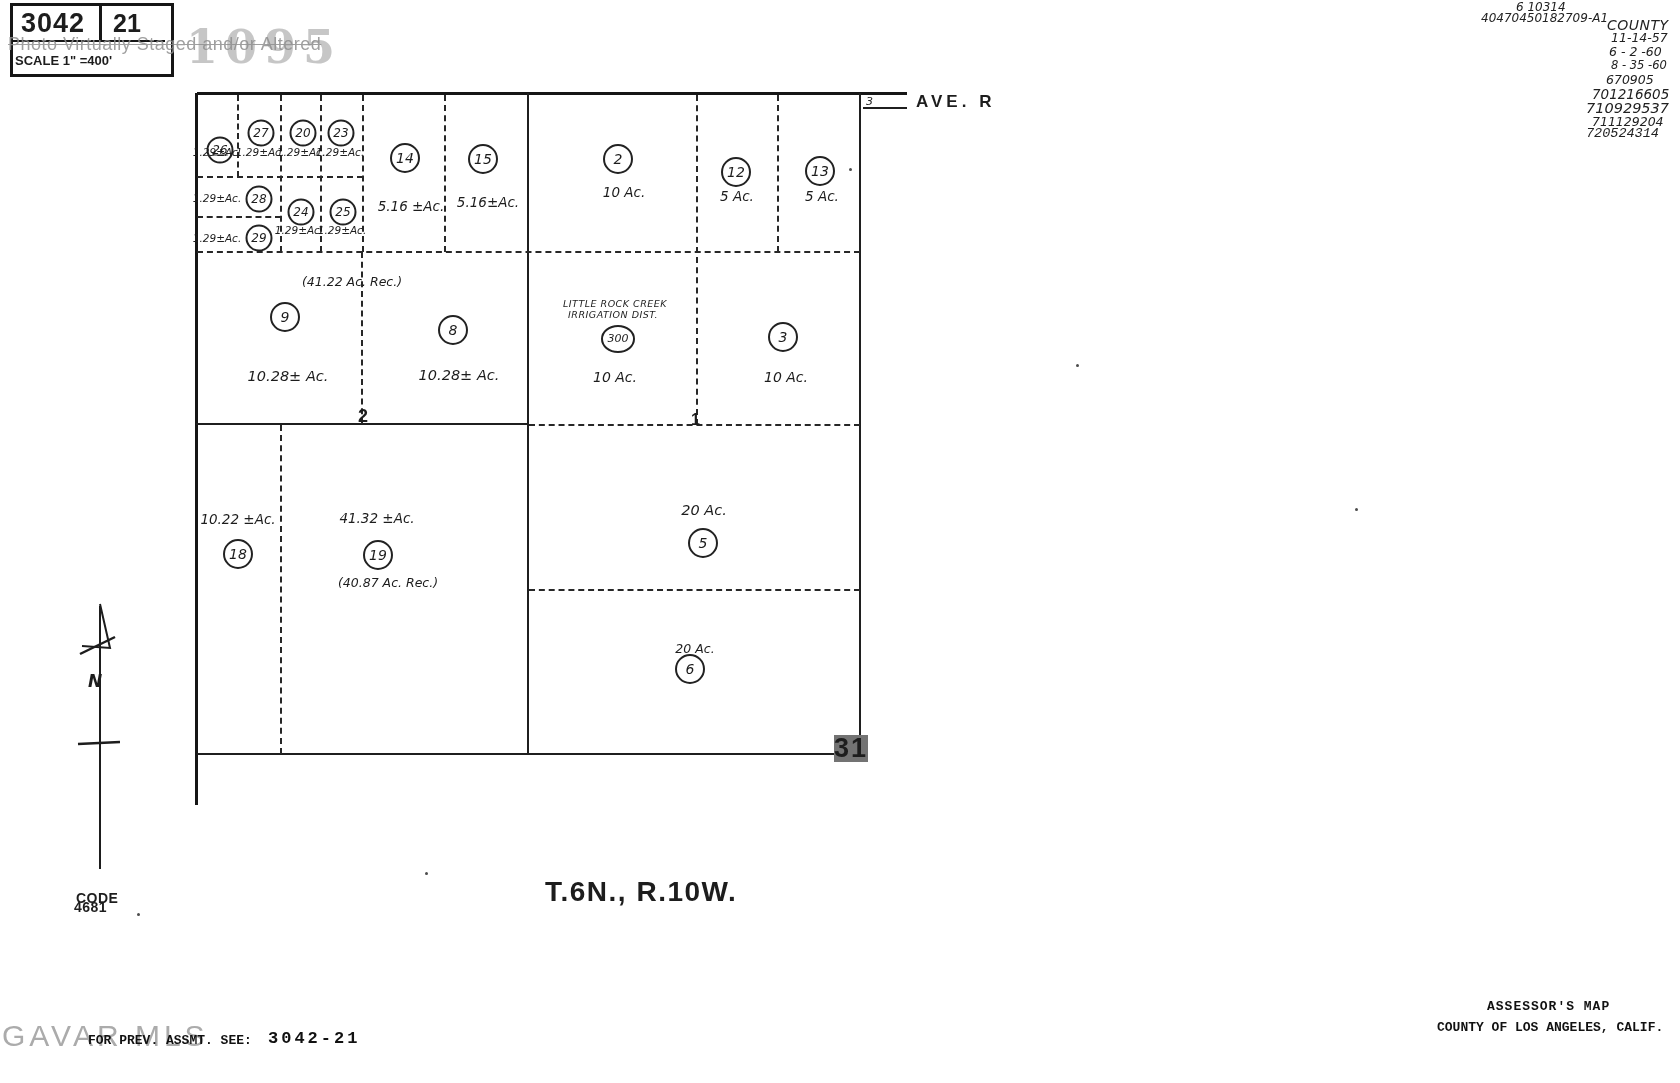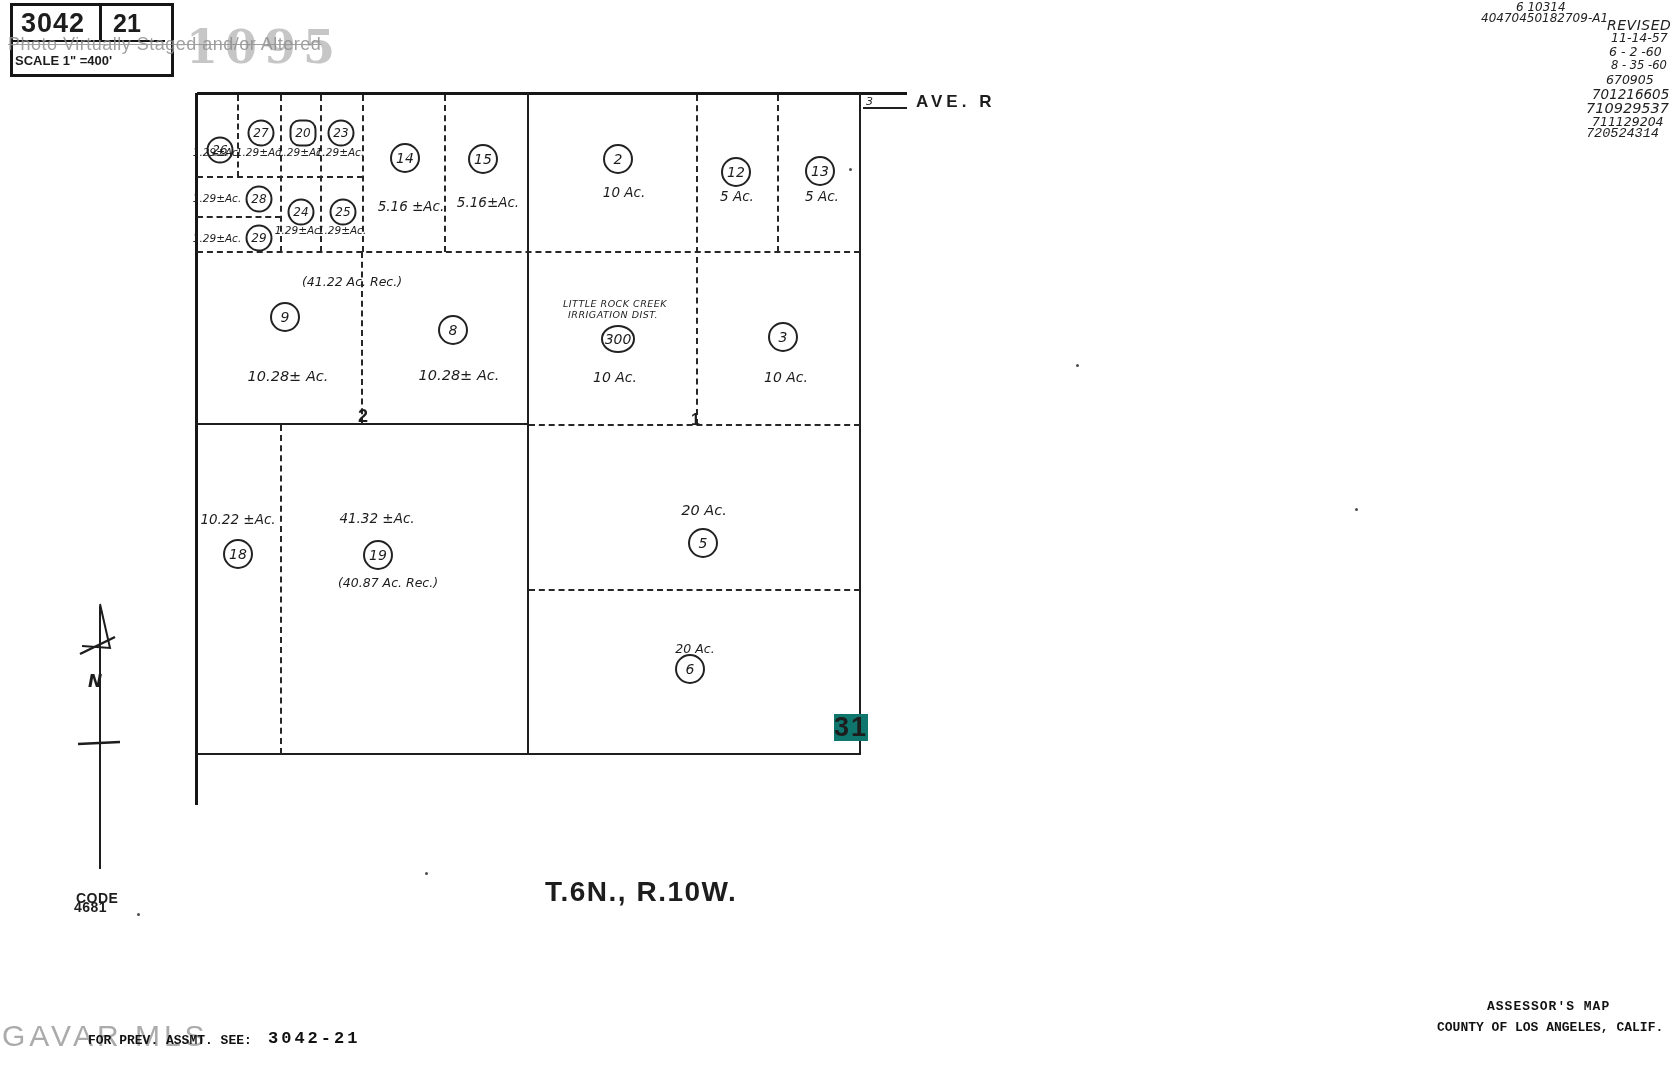--- a/index.html
+++ b/index.html
@@ -11,21 +11,21 @@
   .hl3{position:absolute;border-top:3px solid #161616;}
   .vl{position:absolute;border-left:2px solid #1f1f1f;}
   .vl3{position:absolute;border-left:3px solid #161616;}
   .dh{position:absolute;border-top:2px dashed #272727;}
   .dv{position:absolute;border-left:2px dashed #272727;}
   
   .pc{position:absolute;border:2px solid #222;border-radius:50%;width:26px;height:26px;
       line-height:26px;text-align:center;font-size:14px;font-style:italic;
       font-family:"DejaVu Sans", sans-serif;transform:translate(-50%,-50%);background:transparent;}
   .pc.sm{width:23px;height:23px;line-height:23px;font-size:12px;}
-  .pc.big{width:30px;height:24px;line-height:24px;border-radius:50%;font-size:14px;}
+  .pc.big{width:30px;height:24px;line-height:24px;border-radius:50%;font-size:11px;}
   
   .ac{position:absolute;font-style:italic;font-family:"DejaVu Sans", sans-serif;
       font-size:13.5px;white-space:nowrap;transform:translate(-50%,-50%);color:#1d1d1d;}
   .ac.sm{font-size:10.5px;}
   .hand{font-style:italic;font-family:"DejaVu Sans", sans-serif;white-space:nowrap;color:#222;}
   .typ{font-family:"Liberation Mono", monospace;font-weight:bold;white-space:nowrap;color:#111;}
   .dot{position:absolute;width:3px;height:3px;border-radius:50%;background:#4c4c4c;}
   .wm{color:#8f8f8f;}
 </style>
 </head>
@@ -38,21 +38,21 @@
   <div class="abs" style="left:100px;top:3px;font-size:25px;font-weight:bold;font-family:'Liberation Sans',sans-serif;">21</div>
   <div class="abs" style="left:2px;top:47px;font-size:13px;font-weight:bold;font-family:'Liberation Sans',sans-serif;">SCALE 1" =400'</div>
 </div>
 
 <div class="abs" style="left:186px;top:20px;font-size:46px;font-weight:bold;letter-spacing:7px;color:#b9b9b9;opacity:.8;
             font-family:'DejaVu Serif',serif;">1095</div>
 <div class="abs wm" style="left:8px;top:34px;font-size:18px;letter-spacing:.5px;text-decoration:line-through;opacity:.85;">Photo Virtually Staged and/or Altered</div>
 
 <div class="abs hand" style="left:1516px;top:0px;font-size:12px;">6 10314</div>
 <div class="abs hand" style="left:1481px;top:11px;font-size:12px;">40470450182709-A1</div>
-<div class="abs hand" style="left:1607px;top:17px;font-size:14px;letter-spacing:.5px;">REVISED</div>
+<div class="abs hand" style="left:1607px;top:17px;font-size:14px;letter-spacing:.5px;">COUNTY</div>
 <div class="abs hand" style="left:1611px;top:30px;font-size:12.5px;">11-14-57</div>
 <div class="abs hand" style="left:1609px;top:44px;font-size:12.5px;">6 - 2 -60</div>
 <div class="abs hand" style="left:1611px;top:58px;font-size:11.5px;">8 - 35 -60</div>
 <div class="abs hand" style="left:1606px;top:72px;font-size:12.5px;">670905</div>
 <div class="abs hand" style="left:1592px;top:86px;font-size:13.5px;">701216605</div>
 <div class="abs hand" style="left:1586px;top:100px;font-size:14.5px;">710929537</div>
 <div class="abs hand" style="left:1592px;top:114px;font-size:12.5px;">711129204</div>
 <div class="abs hand" style="left:1586px;top:126px;font-size:13.5px;font-family:Liberation Mono, monospace;">720524314</div>
 
 <div class="hl3" style="left:197px;top:92px;width:710px;"></div>
@@ -75,28 +75,28 @@
 <div class="dv" style="left:444px;top:95px;height:157px;"></div>
 <div class="dv" style="left:696px;top:95px;height:330px;"></div>
 <div class="dv" style="left:777px;top:95px;height:157px;"></div>
 <div class="dv" style="left:361px;top:252px;height:172px;"></div>
 <div class="dv" style="left:280px;top:425px;height:329px;"></div>
 
 <div class="abs" style="left:916px;top:92px;font-size:17px;font-weight:bold;letter-spacing:4px;font-family:'Liberation Sans',sans-serif;">AVE. R</div>
 <div class="abs hand" style="left:866px;top:95px;font-size:11px;">3</div>
 <div class="abs" style="left:358px;top:406px;font-size:18px;font-weight:bold;font-family:'Liberation Sans',sans-serif;">2</div>
 <div class="abs" style="left:691px;top:411px;font-size:16px;font-weight:bold;font-family:'Liberation Sans',sans-serif;">1</div>
-<div class="abs" style="left:834px;top:714px;font-size:27px;font-weight:bold;letter-spacing:2px;background:#0f766e;
+<div class="abs" style="left:834px;top:735px;font-size:27px;font-weight:bold;letter-spacing:2px;background:#737373;
             font-family:'Liberation Sans',sans-serif;line-height:1;">31</div>
 
 <span class="pc sm" style="left:220px;top:150px;text-decoration:underline;">26</span>
 <span class="ac sm" style="left:217px;top:152px;">1.29±Ac.</span>
 <span class="pc sm" style="left:261px;top:133px;">27</span>
 <span class="ac sm" style="left:260px;top:152px;">1.29±Ac.</span>
-<span class="pc sm" style="left:303px;top:133px;border-radius:10px;">20</span>
+<span class="pc sm" style="left:303px;top:133px;">20</span>
 <span class="ac sm" style="left:301px;top:152px;">1.29±Ac.</span>
 <span class="pc sm" style="left:341px;top:133px;">23</span>
 <span class="ac sm" style="left:340px;top:152px;">1.29±Ac.</span>
 <span class="pc sm" style="left:259px;top:199px;">28</span>
 <span class="ac sm" style="left:217px;top:198px;">1.29±Ac.</span>
 <span class="pc sm" style="left:301px;top:212px;">24</span>
 <span class="ac sm" style="left:299px;top:230px;">1.29±Ac.</span>
 <span class="pc sm" style="left:343px;top:212px;text-align:center;">25</span>
 <span class="ac sm" style="left:342px;top:230px;">1.29±Ac.</span>
 <span class="pc sm" style="left:259px;top:238px;text-align:center;">29</span>

